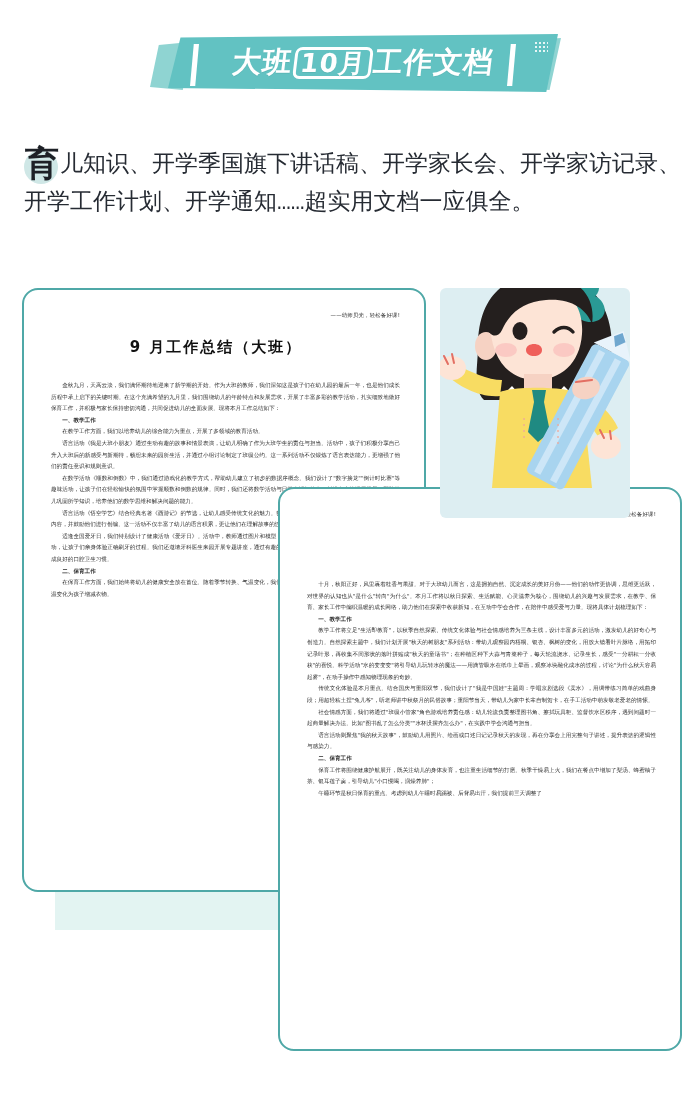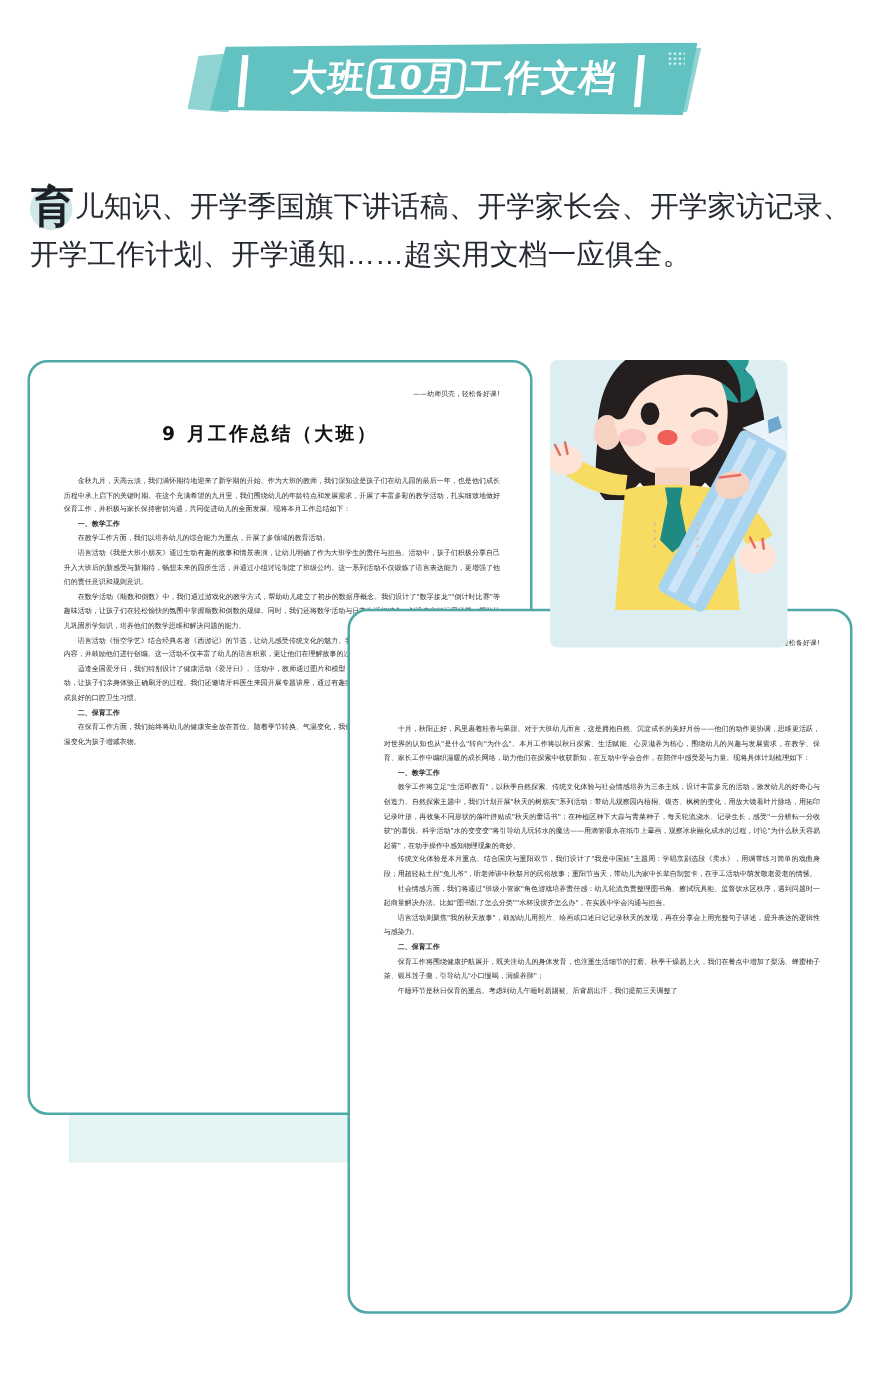--- a/index.html
+++ b/index.html
@@ -51,21 +51,21 @@
   }
   .banner-text .boxed{
     display:inline-block;border:3px solid #ffffff;border-radius:7px;
     padding:0 3px;margin:0 2px;line-height:1.0;font-size:26px;
   }
 
   
   .intro{
     position:absolute;left:24px;top:146px;width:660px;
     font-size:23px;line-height:38px;color:#262b33;
-    font-family:Liberation Sans, sans-serif;
+    font-family:Liberation Mono, monospace;
   }
   .intro .dropcap{
     font-size:34px;font-weight:bold;line-height:34px;
     display:inline-block;vertical-align:-4px;position:relative;
     color:#1d2026;padding:0 1px;
   }
   .dropcap-bg{
     position:absolute;left:24px;top:150px;width:34px;height:34px;
     border-radius:50%;background:#cfe7e6;z-index:0;
   }

